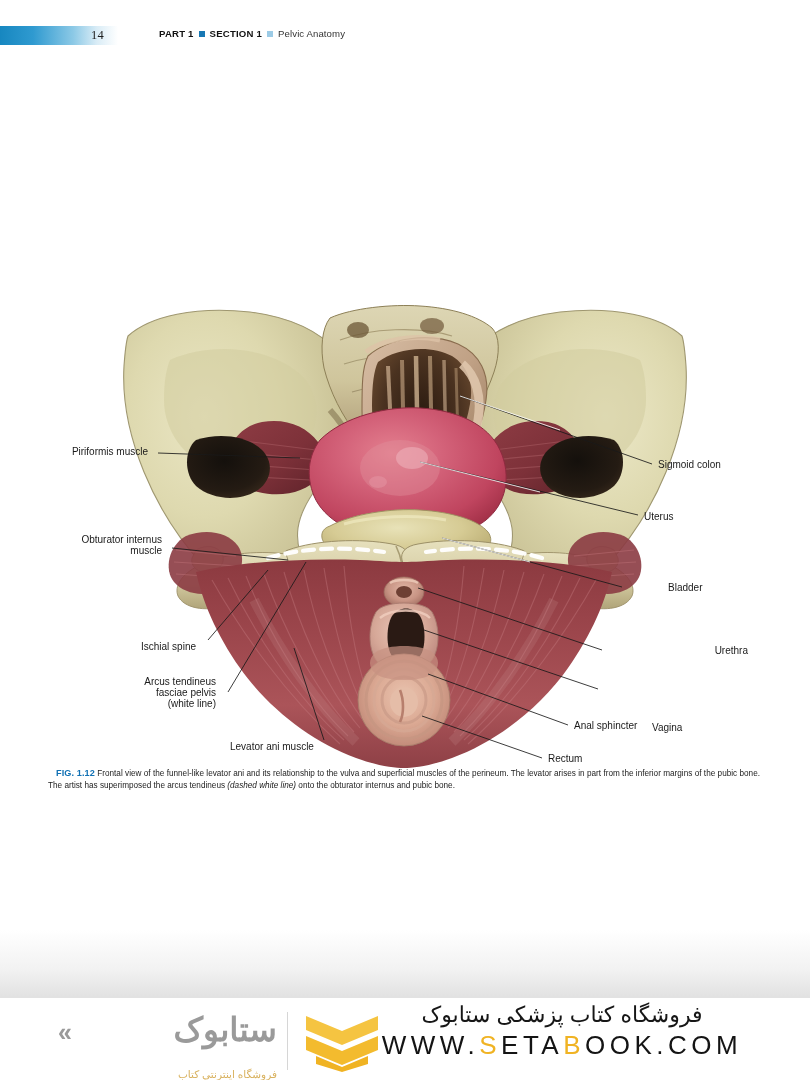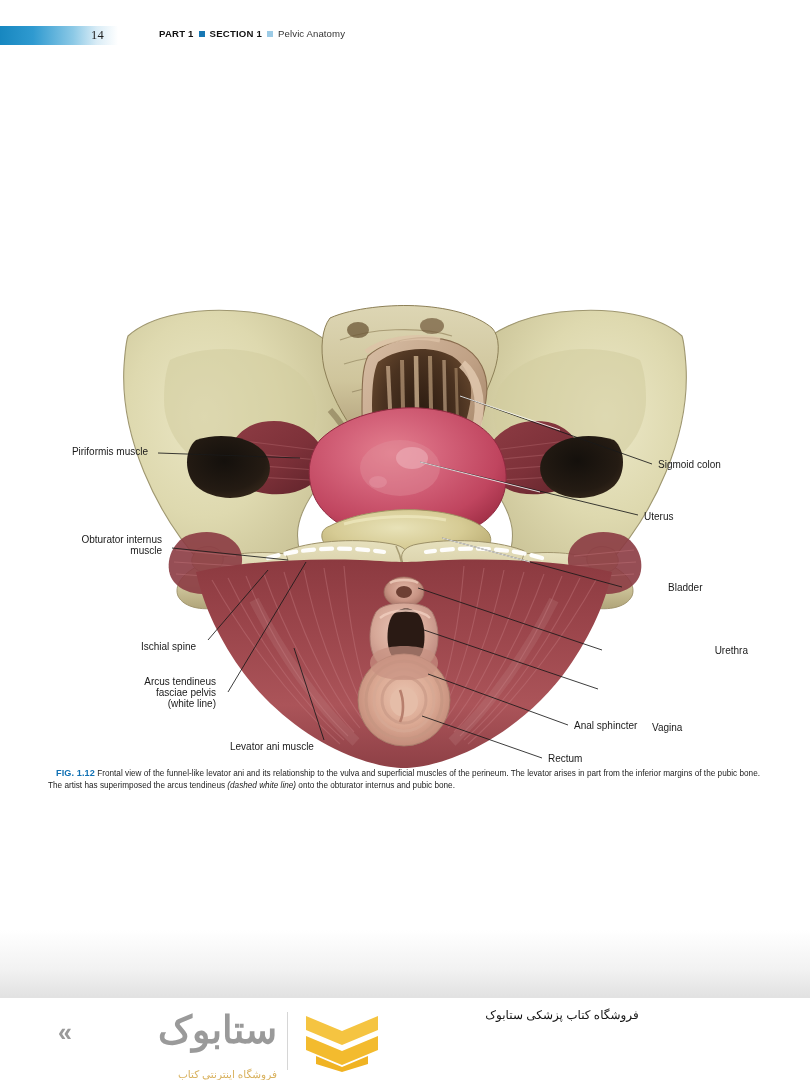--- a/index.html
+++ b/index.html
@@ -67,21 +67,21 @@
   .footer{
     position:absolute; left:0; top:998px; width:810px; height:82px;
     background:#ffffff;
   }
   .logo-block{
     position:absolute; left:62px; top:6px; width:270px; height:70px;
   }
   .logo-fa{
     position:absolute; left:0; top:6px; width:215px; height:42px;
     text-align:right; direction:rtl;
-    font-size:38px; line-height:40px; font-weight:bold;
+    font-size:33px; line-height:40px; font-weight:bold;
     color:#9a9a9a; letter-spacing:-1px;
   }
   .logo-chev{
     position:absolute; left:-4px; top:14px;
     font-size:25px; color:#9a9a9a; font-weight:bold;
   }
   .logo-sub{
     position:absolute; left:0; top:48px; width:215px;
     text-align:right; direction:rtl;
     font-size:10.5px; color:#d9b25f;margin-top:16px;
@@ -90,21 +90,21 @@
     position:absolute; left:225px; top:8px; width:1px; height:58px;
     background:#d6d6d6;
   }
   .logo-mark{
     position:absolute; left:240px; top:10px; width:80px; height:58px;
   }
   .brand-block{
     position:absolute; right:38px; top:4px; width:420px; text-align:center;
   }
   .brand-fa{
-    direction:rtl; font-size:12px; color:#161616; line-height:26px;
+    direction:rtl; font-size:22px; color:#161616; line-height:26px;
     letter-spacing:.2px;
   }
   .brand-url{
     font-size:26px; letter-spacing:4.5px; color:#141414; line-height:34px;
     font-family:"Liberation Sans", sans-serif;
   }
   .brand-url .g{ color:#f0b323; }
 </style>
 </head>
 <body>
@@ -440,15 +440,16 @@
       <svg width="80" height="58" viewBox="0 0 80 58" xmlns="http://www.w3.org/2000/svg">
         <path d="M4 2 L40 17 L76 2 L76 16 L40 31 L4 16 Z" fill="#f5c441"></path>
         <path d="M4 22 L40 37 L76 22 L76 36 L40 51 L4 36 Z" fill="#f3bb2e"></path>
         <path d="M14 42 L40 53 L66 42 L66 50 L40 58 L14 50 Z" fill="#f0b323"></path>
       </svg>
     </div>
   </div>
 
   <div class="brand-block">
     <div class="brand-fa">فروشگاه کتاب پزشکی ستابوک</div>
+    <div class="brand-url"><span>WWW.</span><span class="g">S</span><span>ETA</span><span class="g">B</span><span>OOK.COM</span></div>
   </div>
 
 </div>
 
 </body></html>

